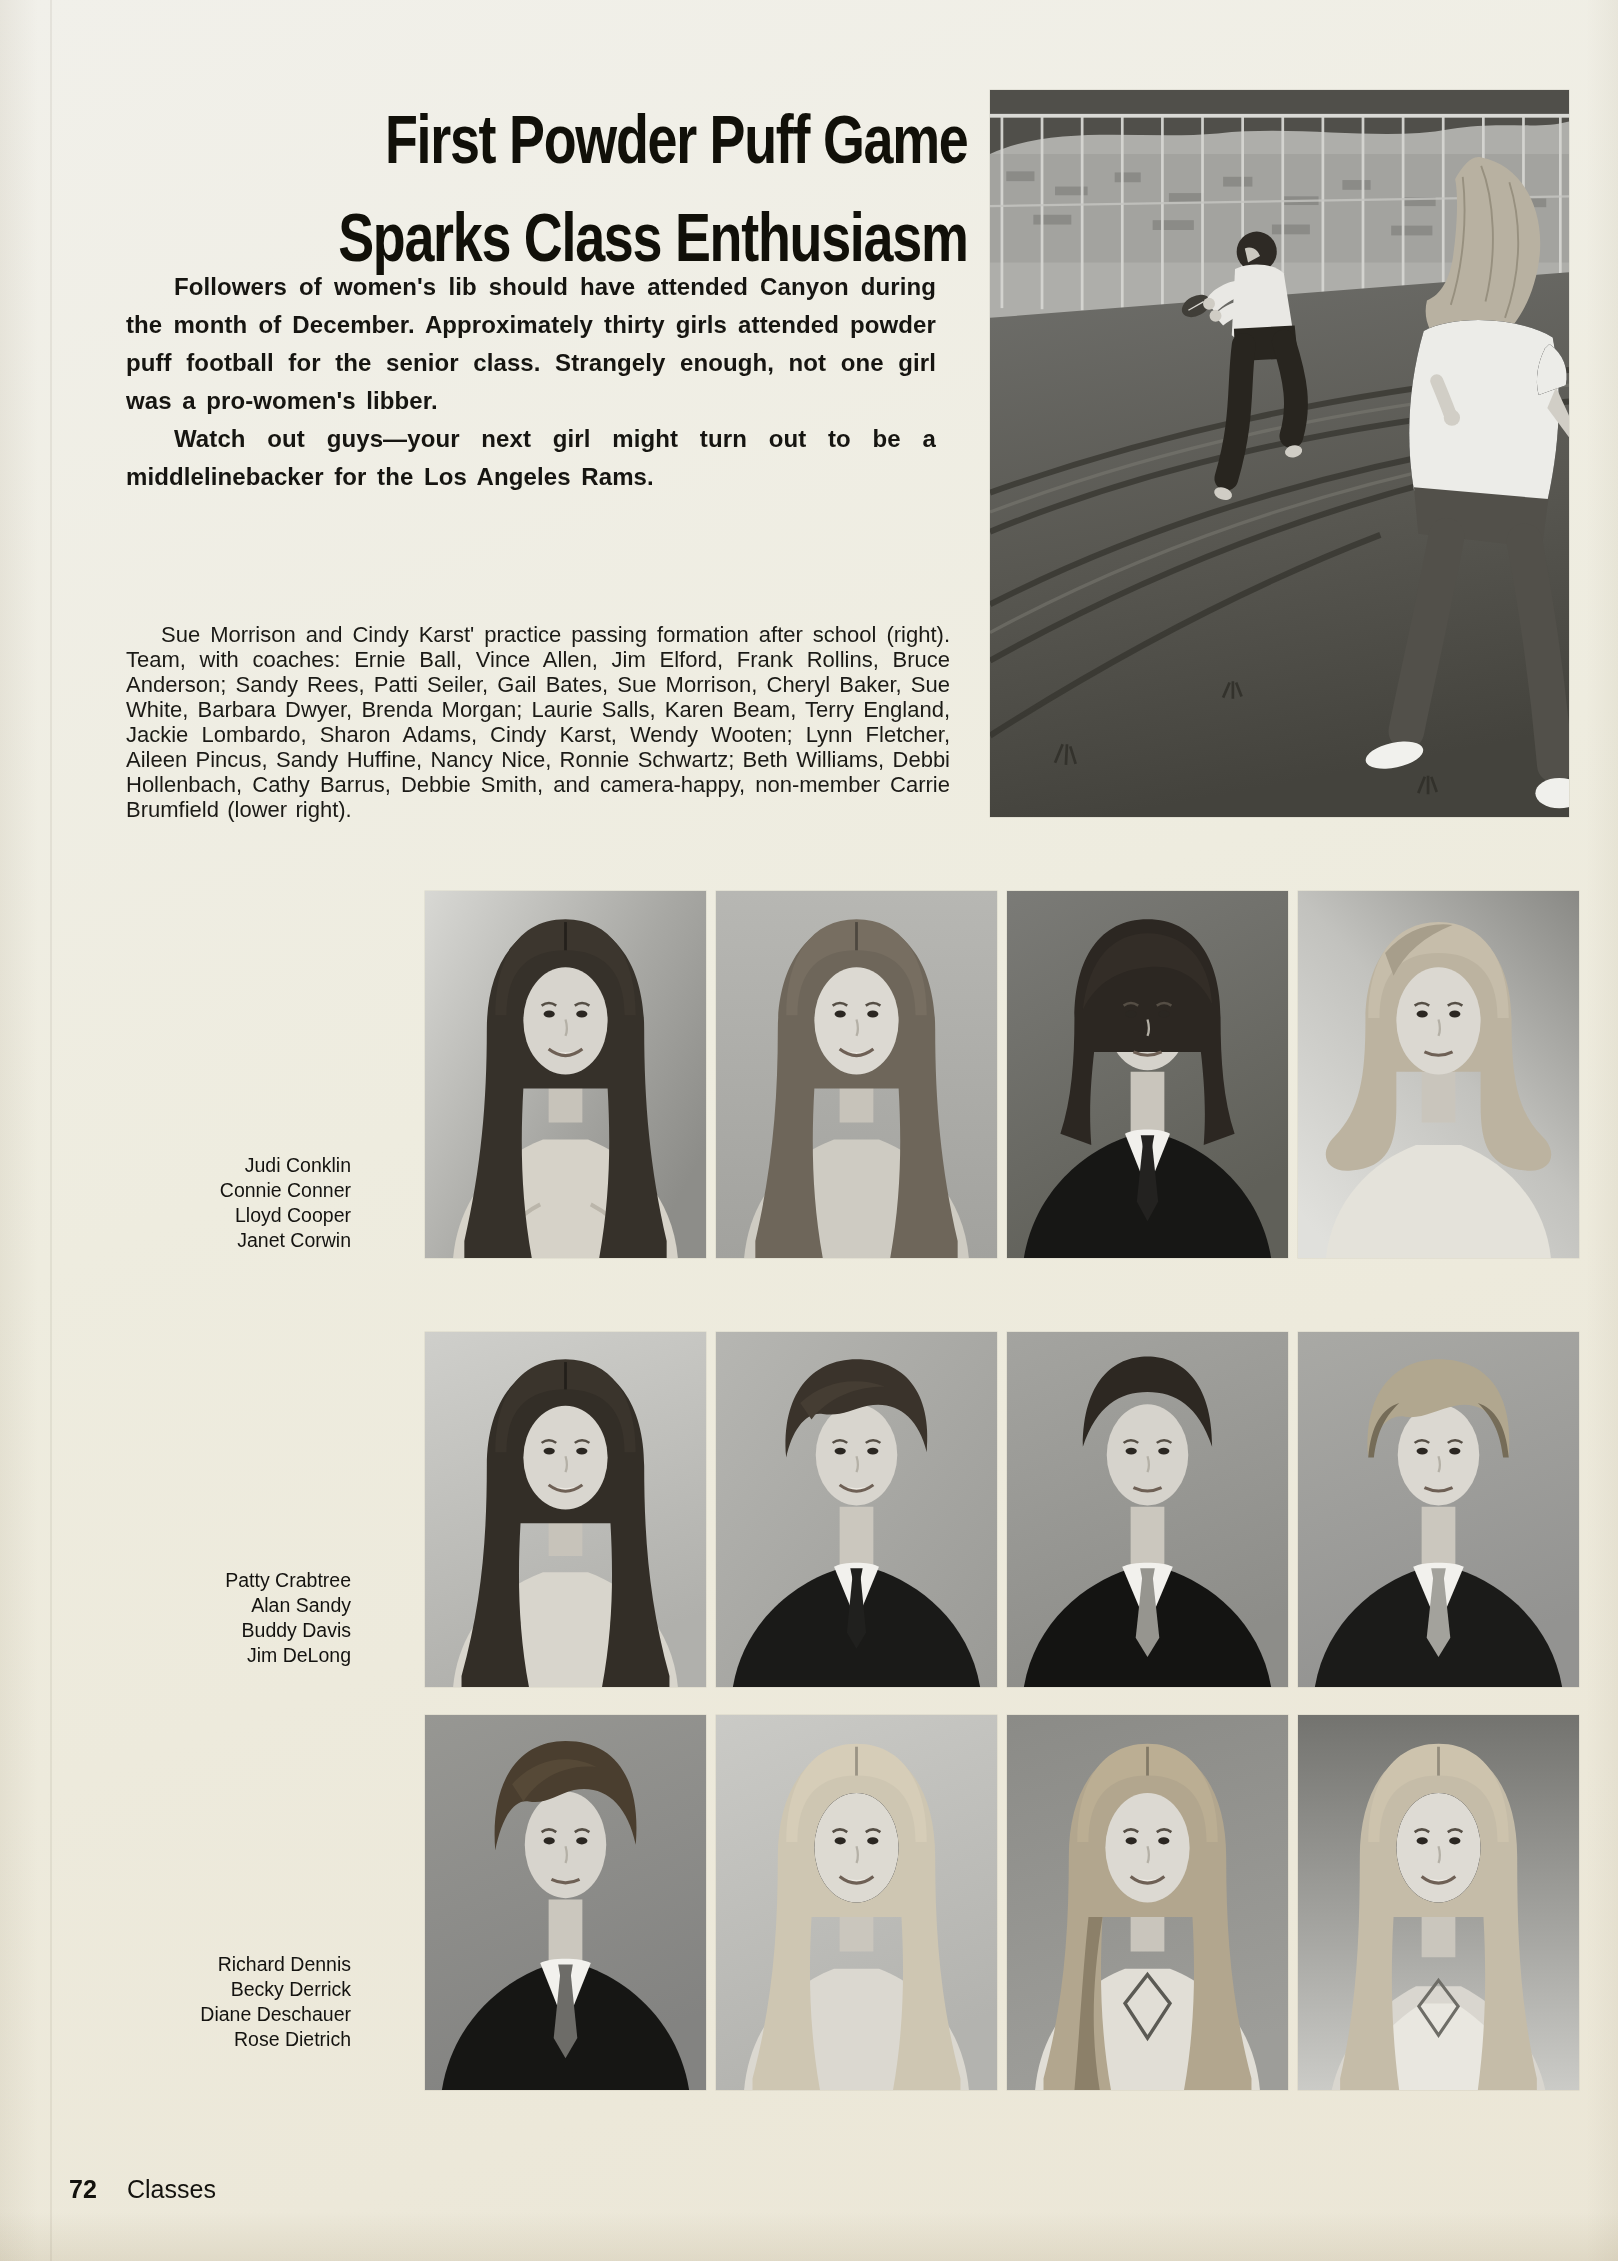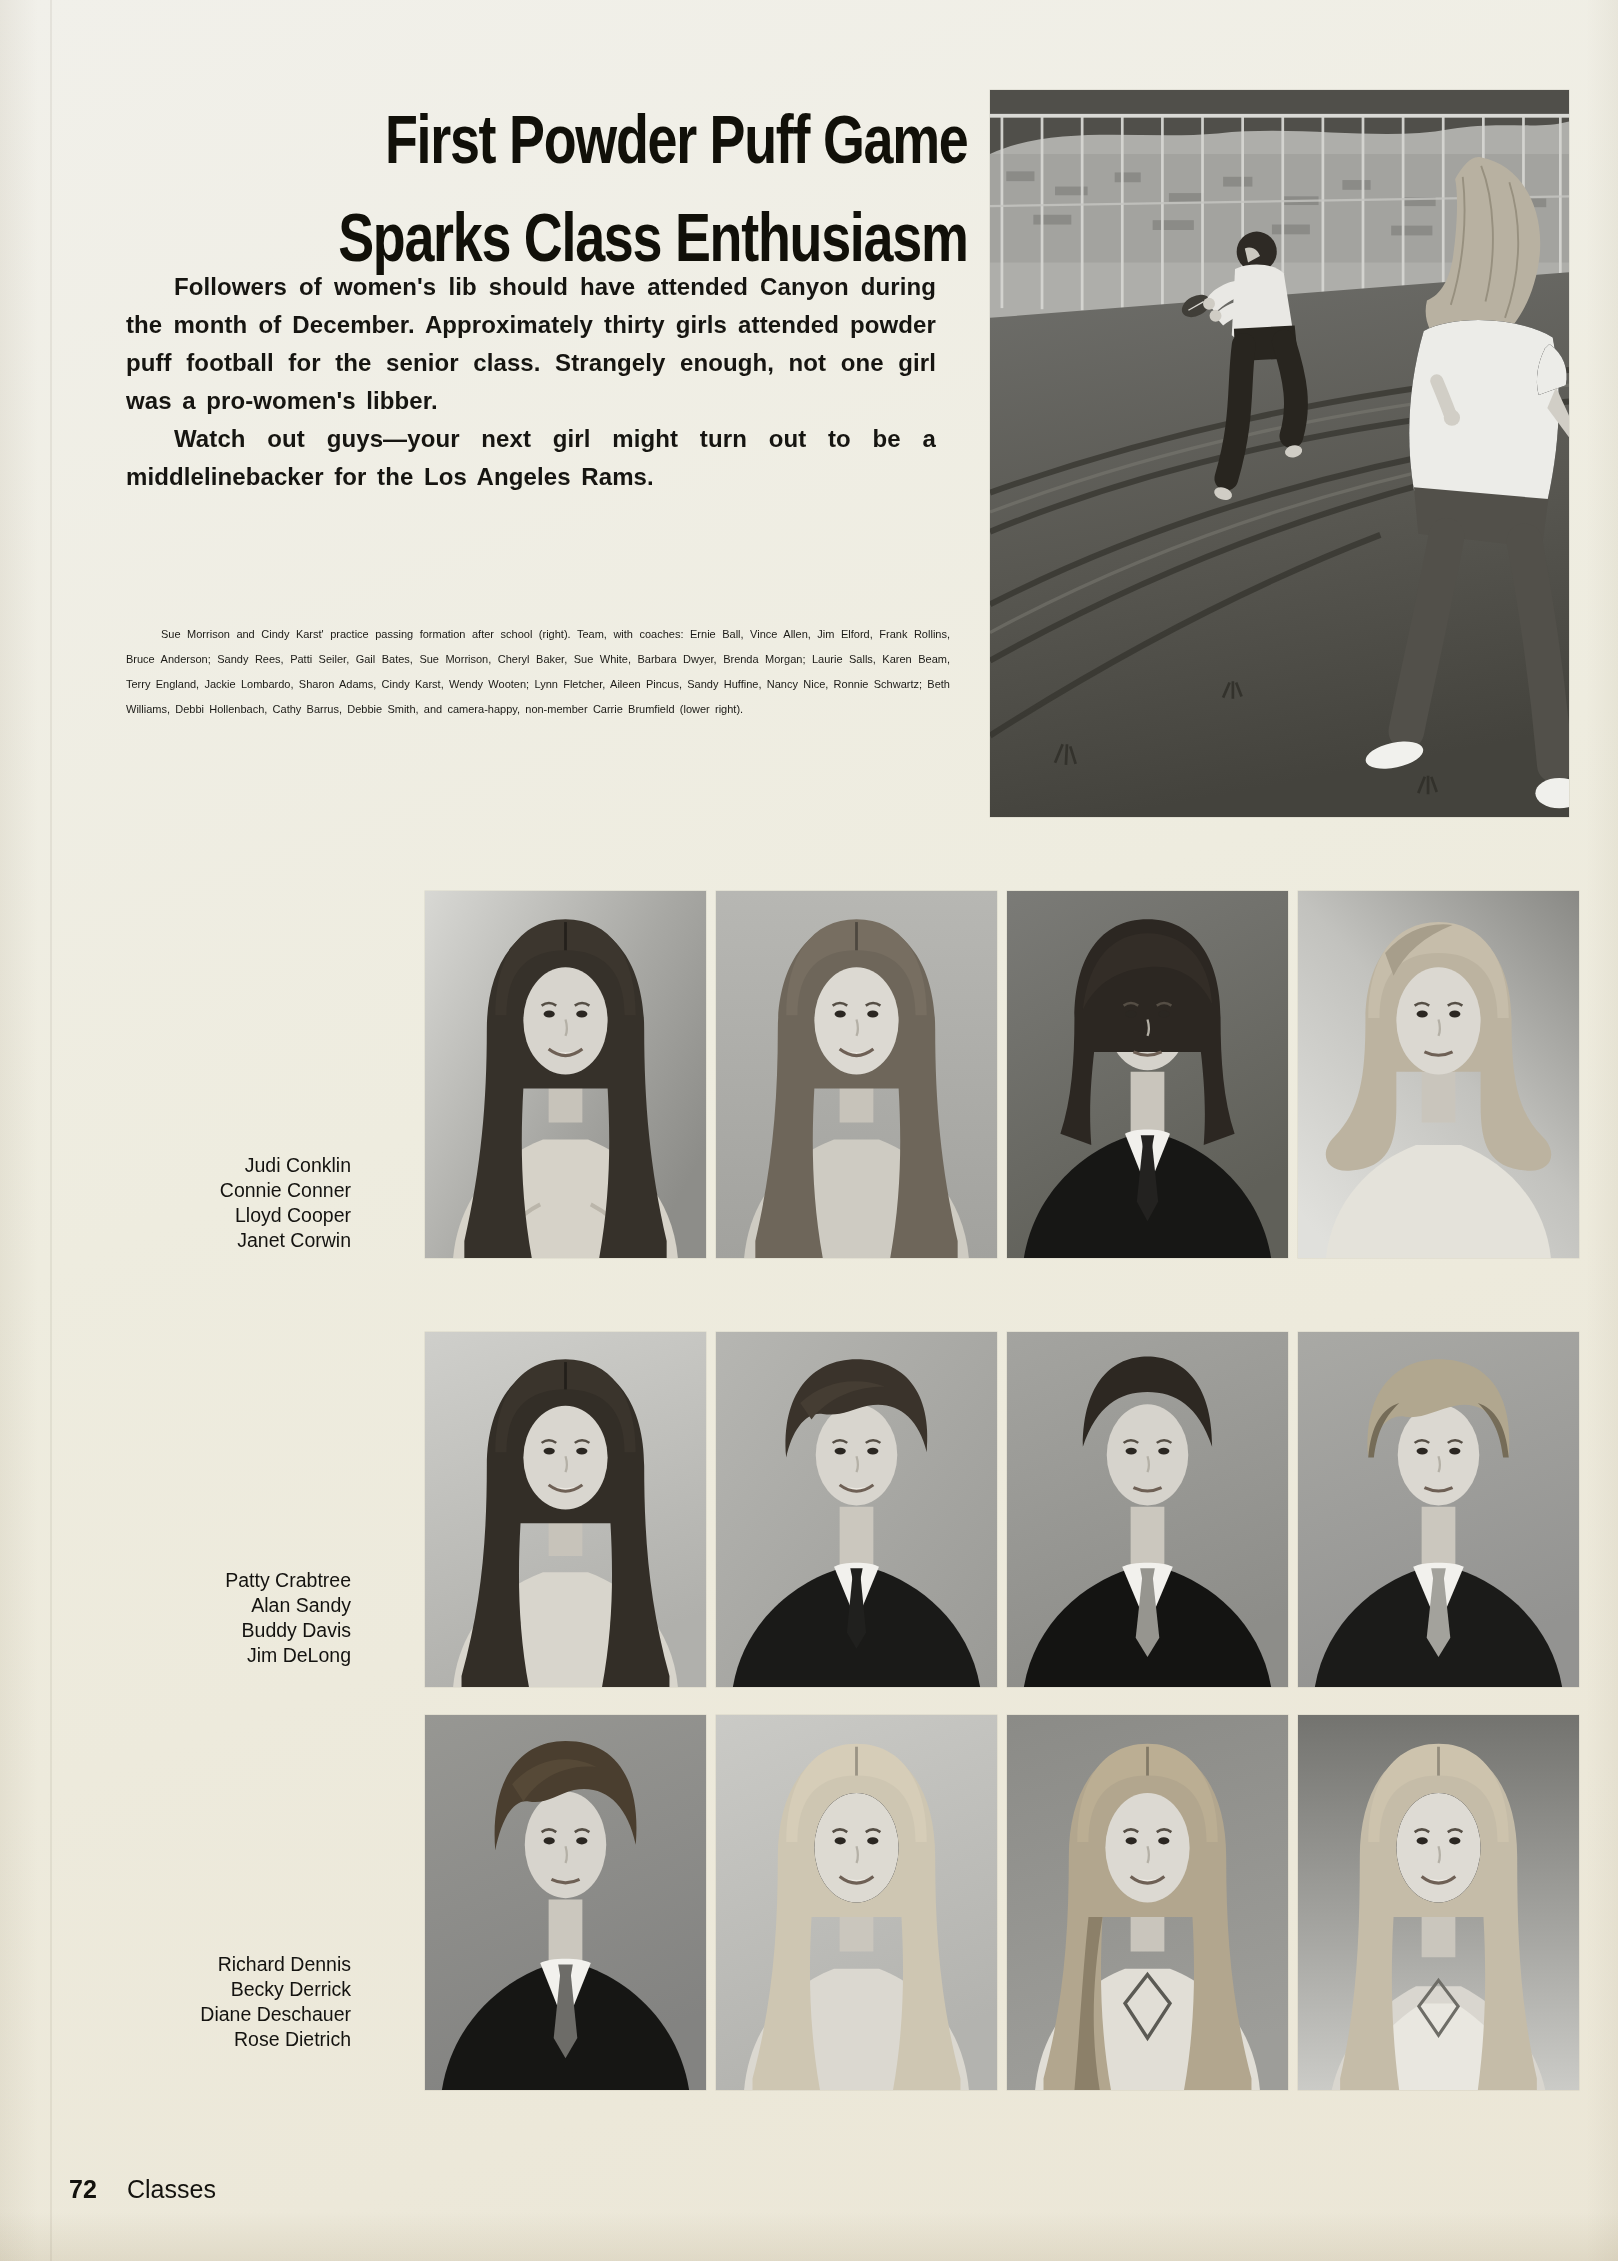--- a/index.html
+++ b/index.html
@@ -25,21 +25,21 @@
   .title .t-line{display:block;white-space:nowrap;font-size:69px;line-height:1.04;letter-spacing:-1.6px;
     transform:scaleX(0.78);transform-origin:50% 50%;}
   .title .t-line + .t-line{margin-top:26px;}
 
   
   .article{position:absolute;left:126px;top:268px;width:810px;
     font-size:24px;line-height:38px;text-align:justify;word-spacing:3.8px;letter-spacing:0.1px;color:#161511;}
   .article p{margin:0;text-indent:48px;font-weight:bold;}
 
   .caption{position:absolute;left:126px;top:622px;width:824px;
-    font-size:11px;line-height:25px;text-align:justify;word-spacing:2.2px;color:#1b1a16;}
+    font-size:22px;line-height:25px;text-align:justify;word-spacing:2.2px;color:#1b1a16;}
   .caption p{margin:0;text-indent:35px;}
 
   
   .action-photo{position:absolute;left:990px;top:90px;width:579px;height:727px;
     box-shadow:0 0 0 0.5px rgba(60,55,40,0.15);}
   .action-photo svg{display:block;width:100%;height:100%;}
 
   .cell{position:absolute;box-shadow:0 0 0 0.5px rgba(60,55,40,0.12);}
   .cell svg{display:block;width:100%;height:100%;}
   .r1{top:891px;height:367px;}

